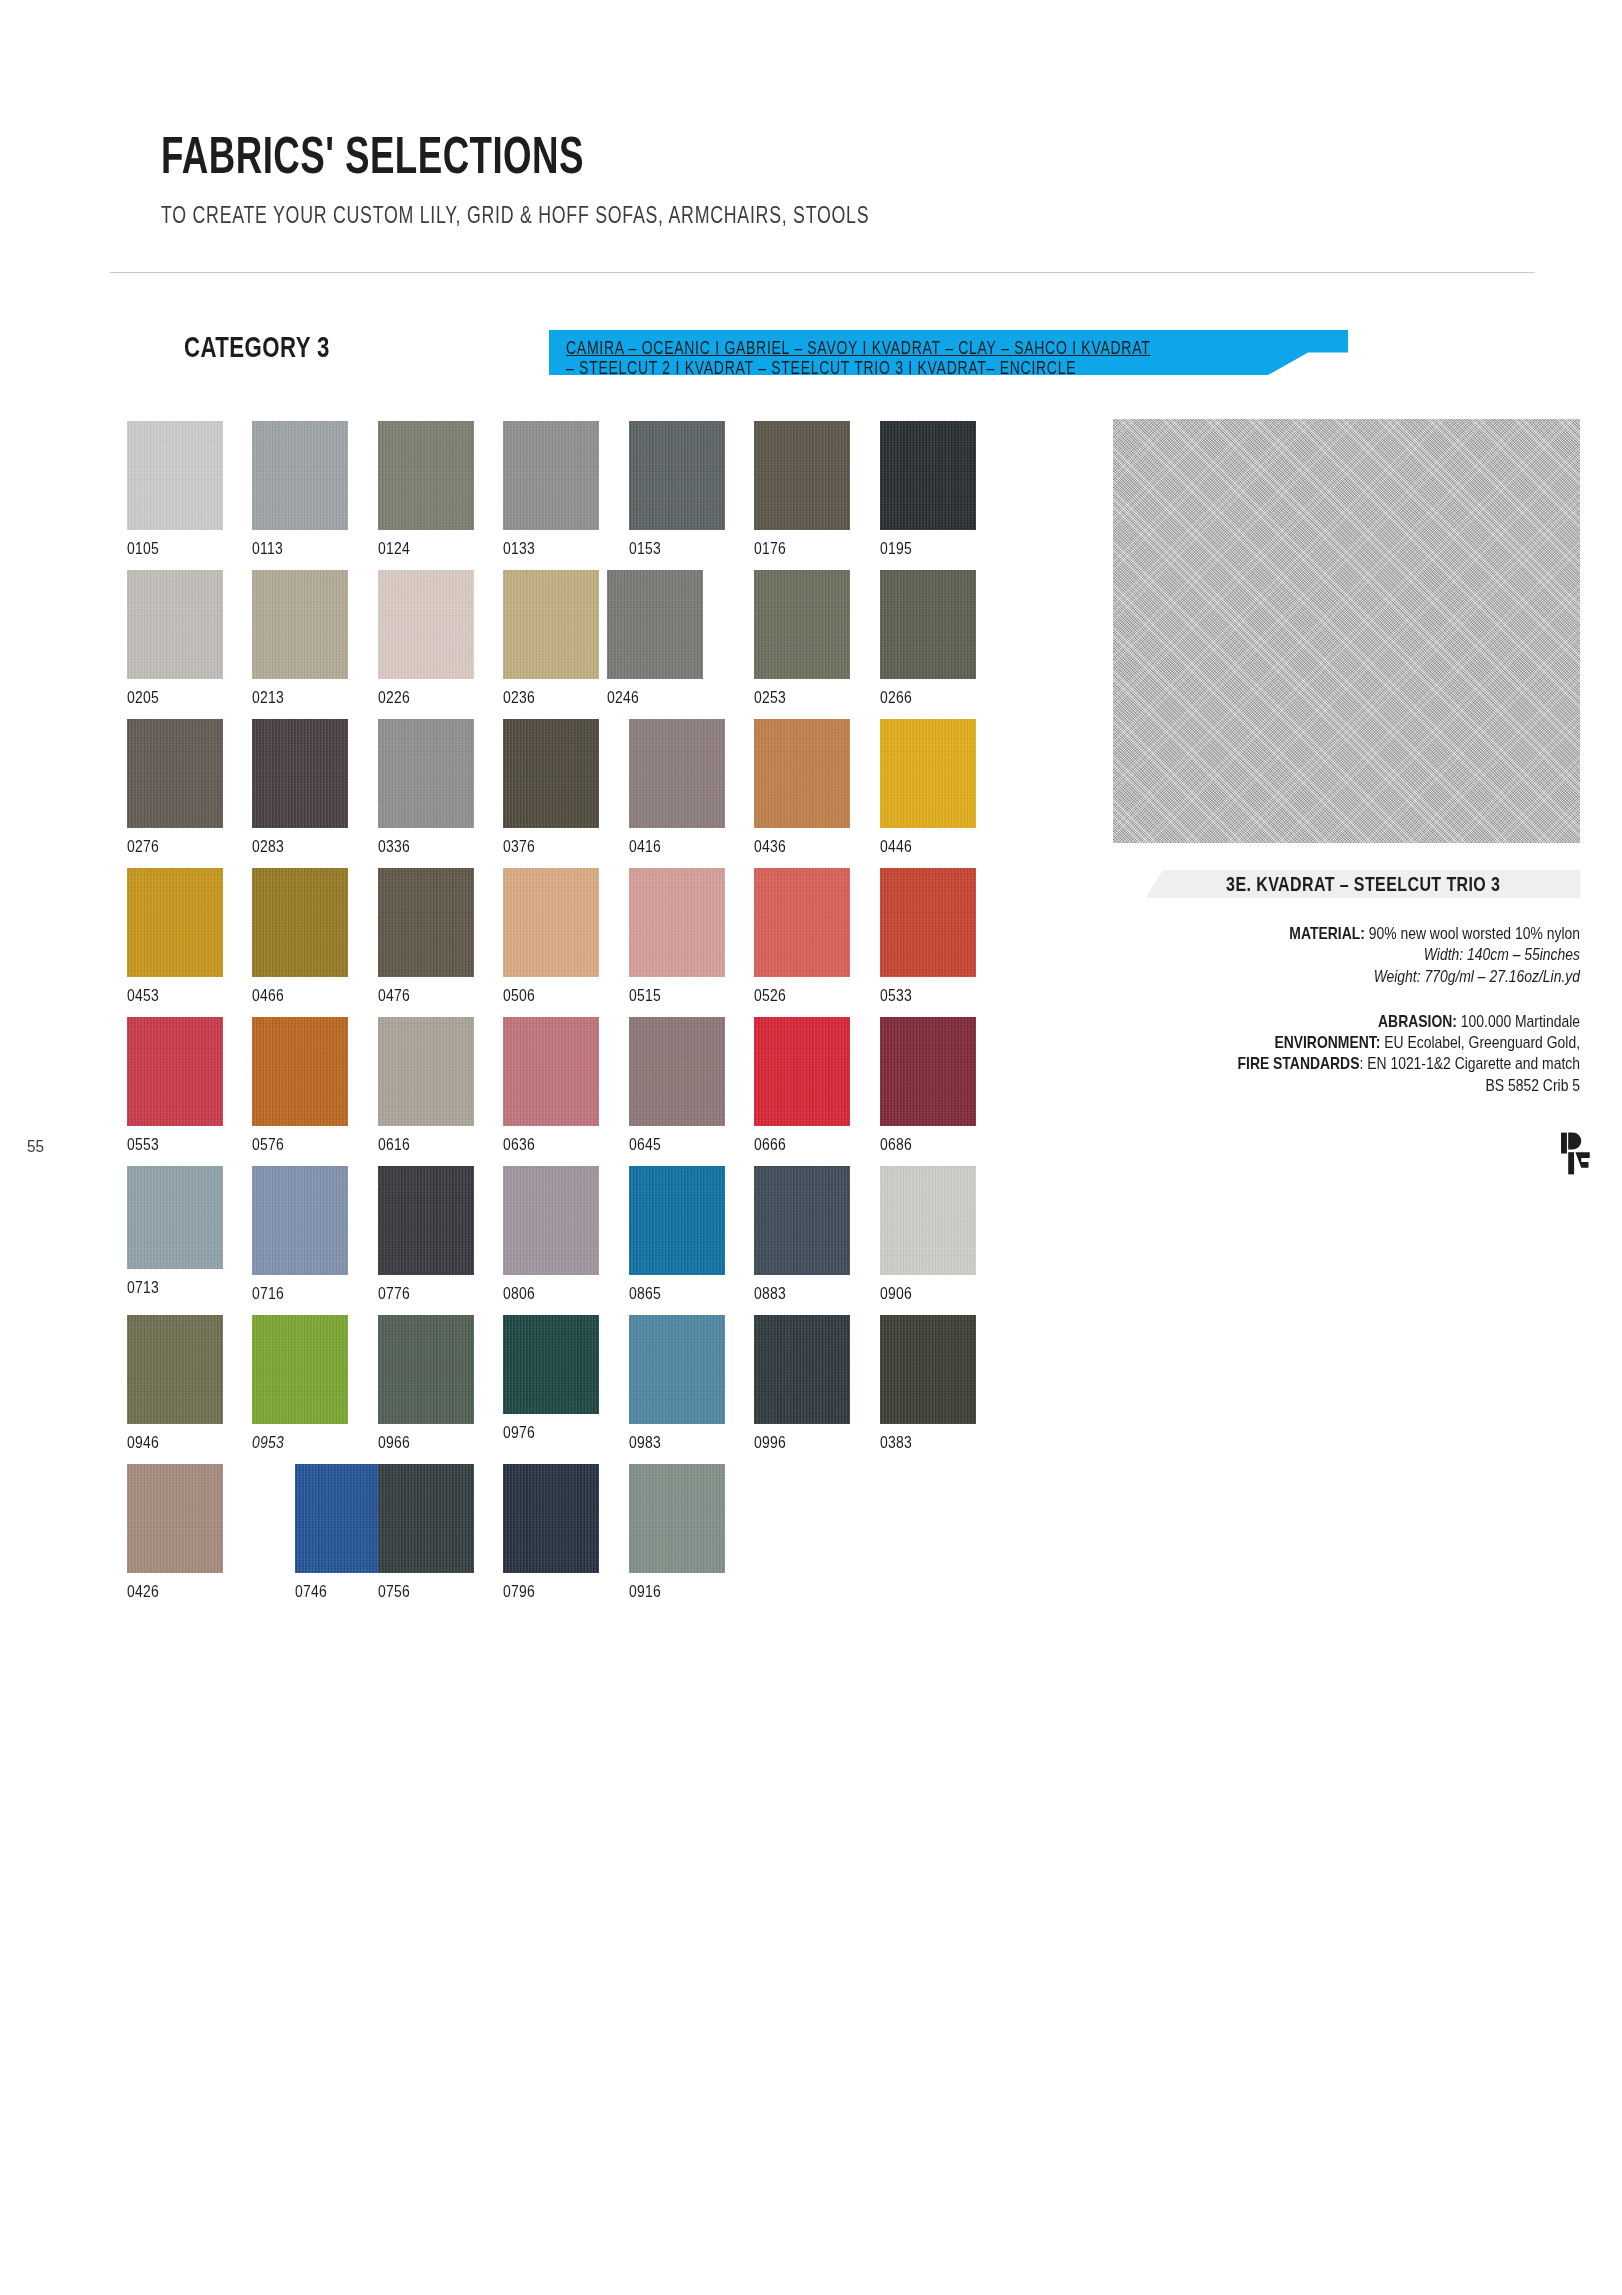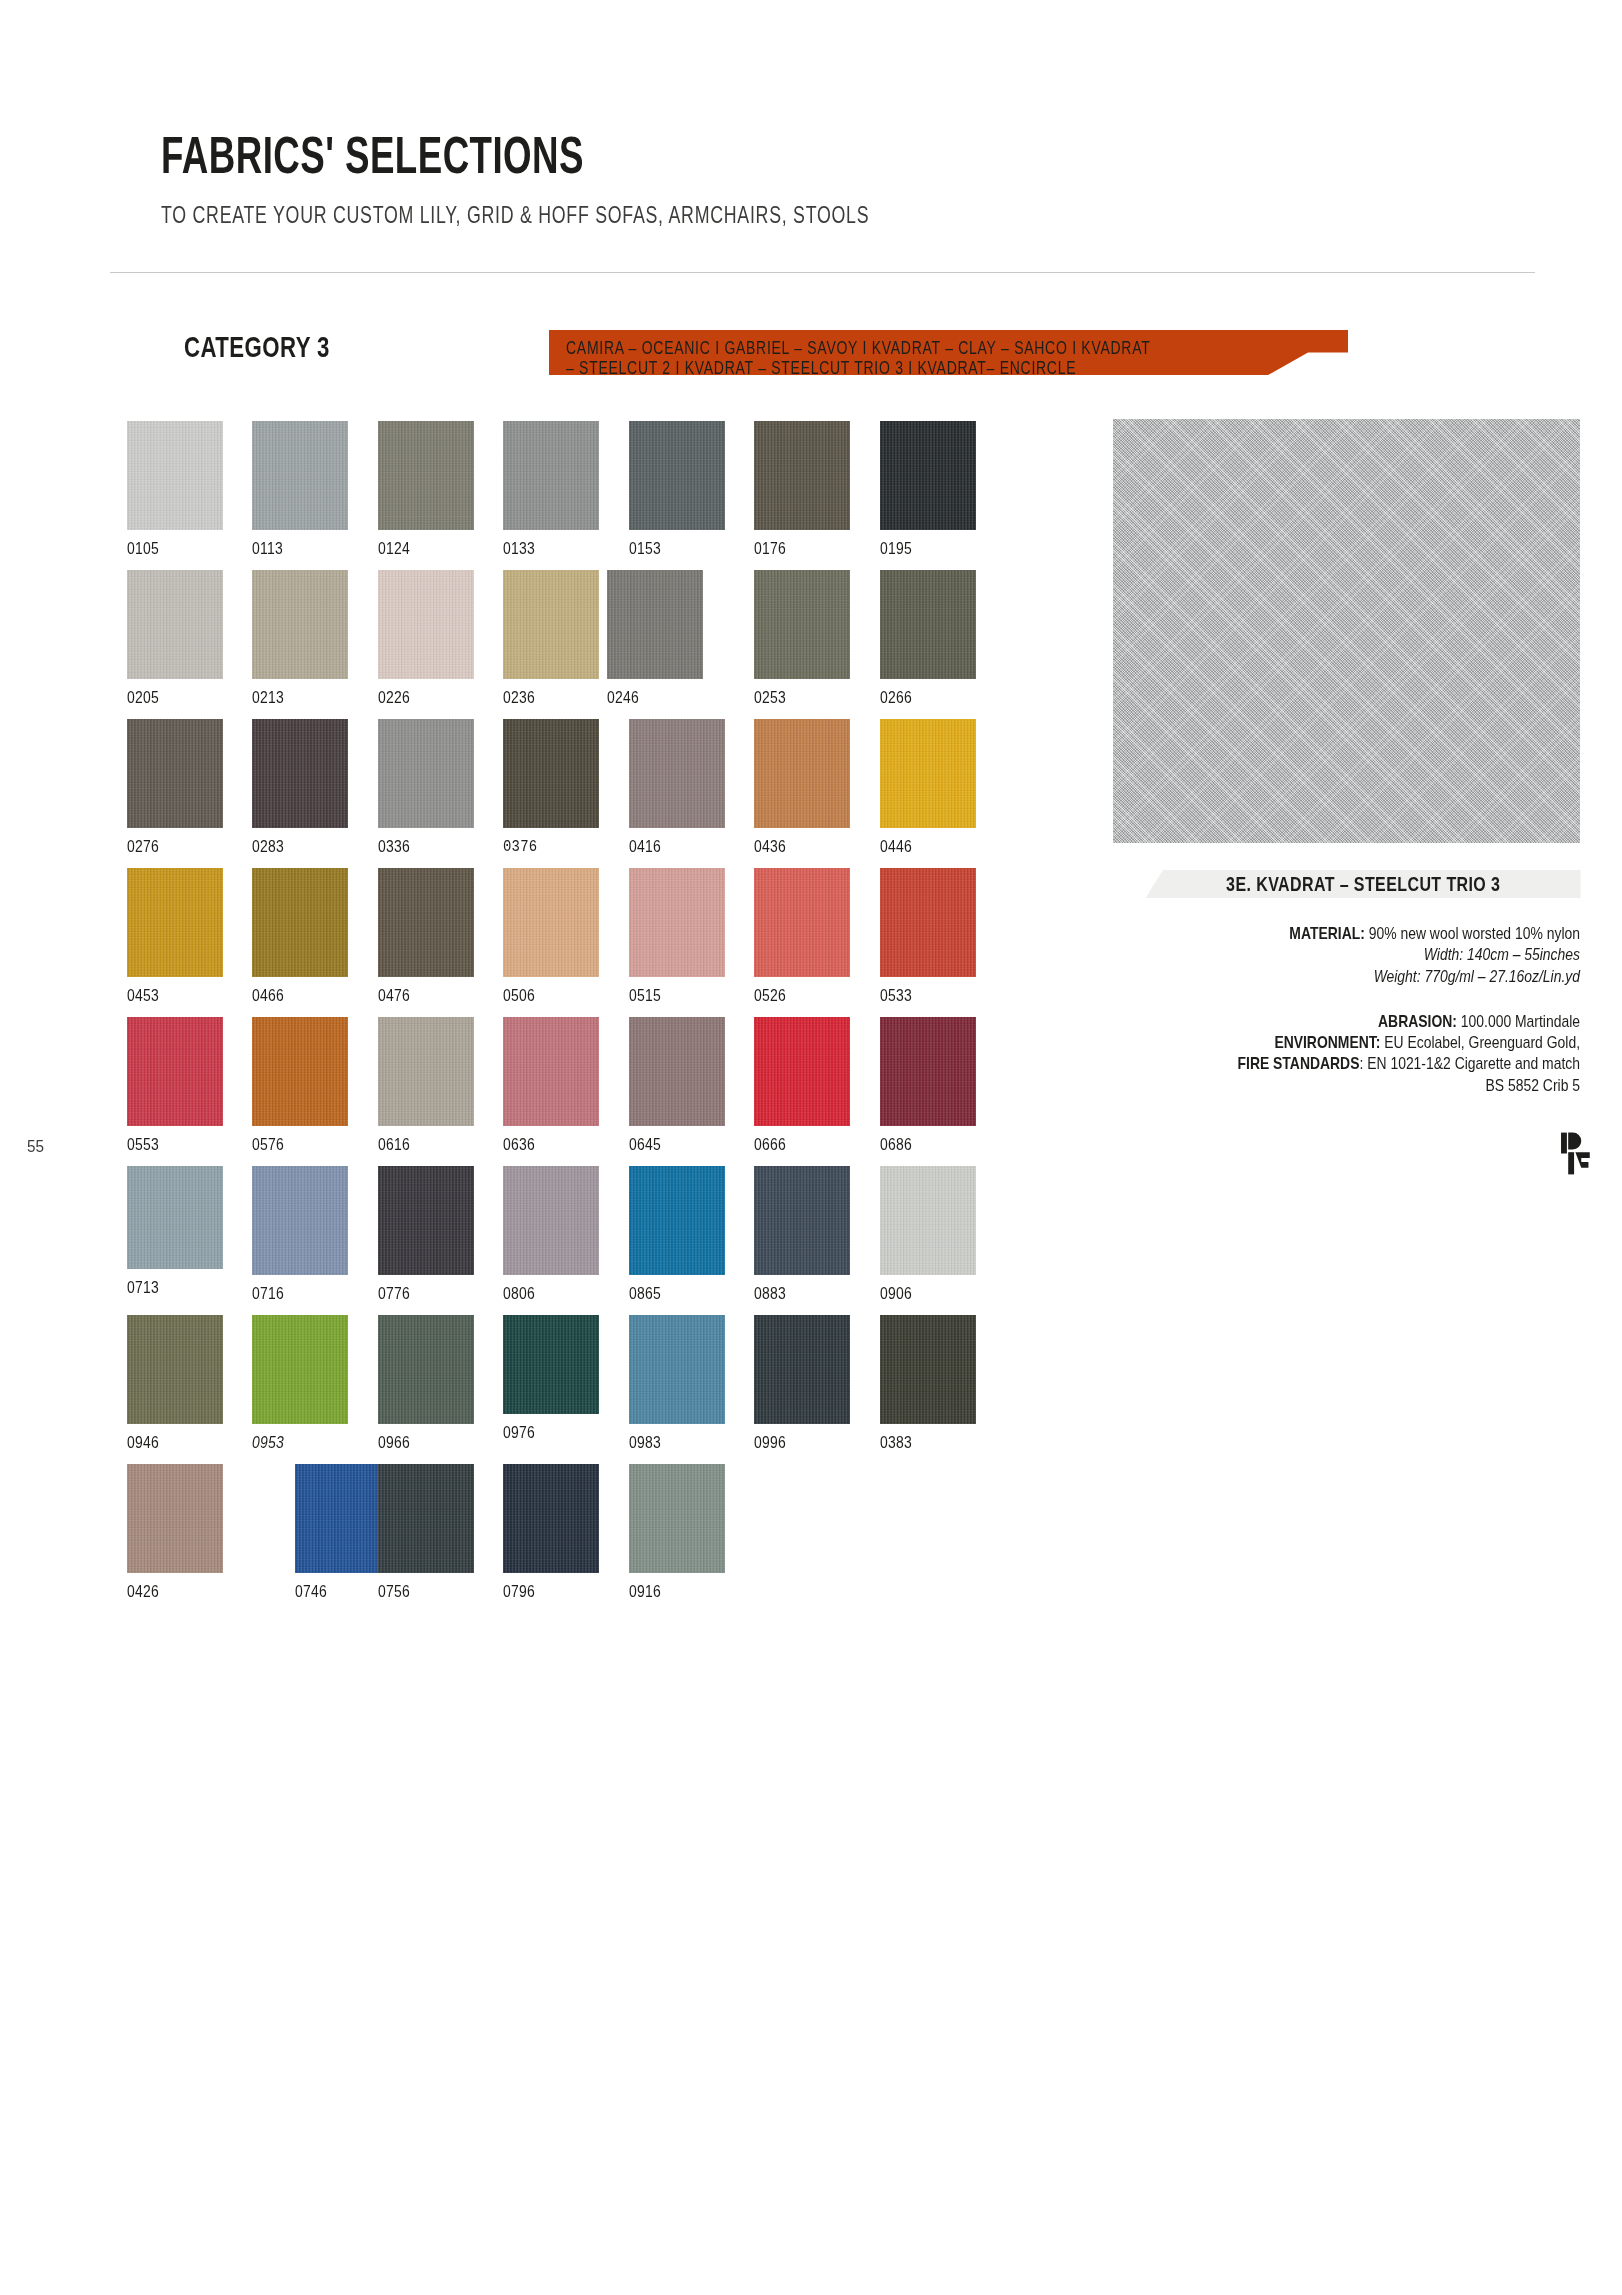--- a/index.html
+++ b/index.html
@@ -73,24 +73,25 @@
     transform-origin: left center;
     white-space: nowrap;
     color: #1d1d1b;
   }
   #brand-banner {
     position: absolute;
     left: 549px;
     top: 330px;
     width: 799px;
     height: 45px;
-    background: #c2410c;
+    background: #0ea5e9;
     clip-path: polygon(0 0, 100% 0, 100% 50%, 95% 50%, 90% 100%, 0 100%);
     padding: 7.8px 0 0 17px;
     box-sizing: border-box;
+    text-decoration: underline;
   }
   .banner-line {
     font-size: 17.5px;
     font-weight: 400;
     letter-spacing: 0.9px;
     line-height: 20px;
     transform: scaleX(0.80);
     transform-origin: left center;
     white-space: nowrap;
     color: #1d1d1b;
@@ -298,21 +299,21 @@
           <div class="swatch-code">0276</div>
         </div>
         <div class="swatch-cell" style="left: 125px;">
           <div class="swatch-chip" style="background-color: rgb(68, 58, 60);"></div>
           <div class="swatch-code">0283</div>
         </div>
         <div class="swatch-cell" style="left: 251px;">
           <div class="swatch-chip" style="background-color: rgb(141, 141, 140);"></div>
           <div class="swatch-code">0336</div>
         </div>
-        <div class="swatch-cell" style="left: 376px; font-family: Liberation Mono, monospace;">
+        <div class="swatch-cell" style="left: 376px;">
           <div class="swatch-chip" style="background-color: rgb(75, 70, 57);"></div>
           <div class="swatch-code">0376</div>
         </div>
         <div class="swatch-cell" style="left: 502px;">
           <div class="swatch-chip" style="background-color: rgb(137, 122, 120);"></div>
           <div class="swatch-code">0416</div>
         </div>
         <div class="swatch-cell" style="left: 627px;">
           <div class="swatch-chip" style="background-color: rgb(191, 124, 70);"></div>
           <div class="swatch-code">0436</div>

